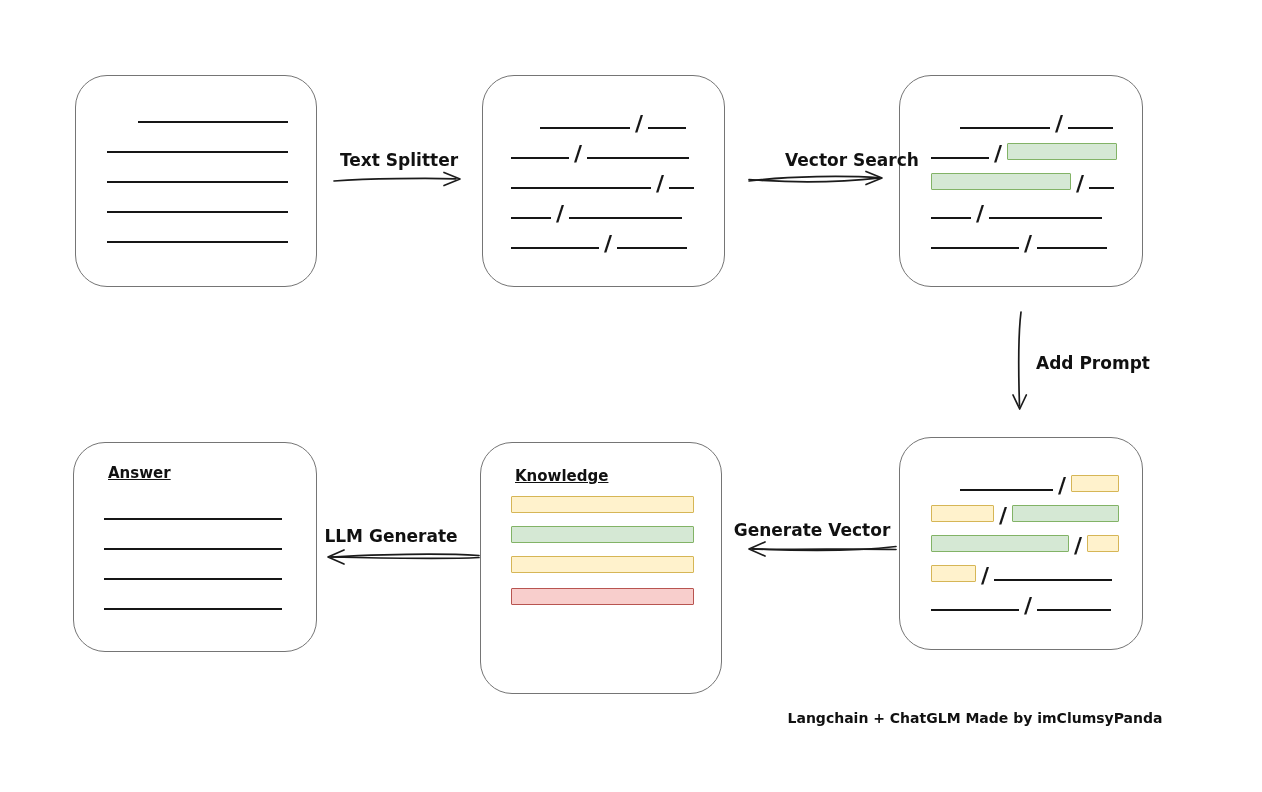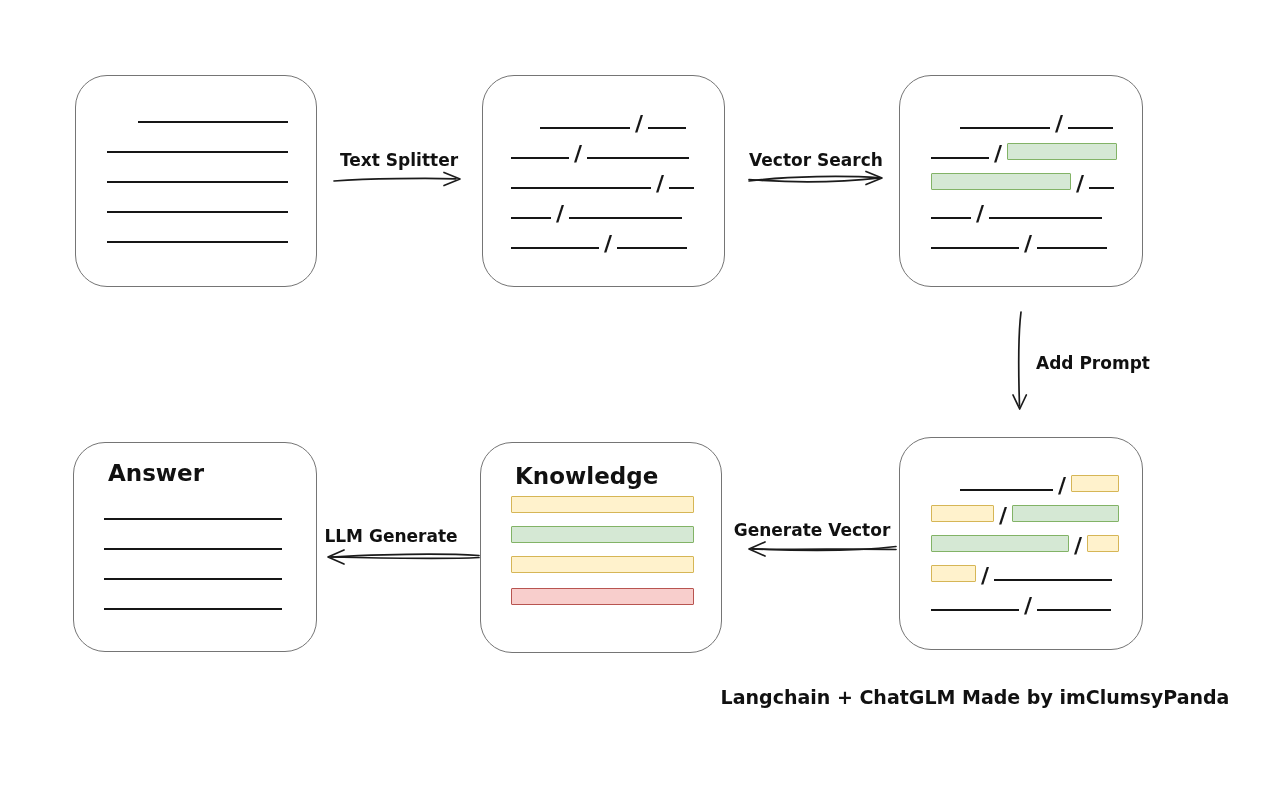--- a/index.html
+++ b/index.html
@@ -10,21 +10,21 @@
   }
   .arrow-layer{position:absolute;left:0;top:0;width:1262px;height:792px;pointer-events:none;}
   .node{
     position:absolute;background:#ffffff;border:1px solid #757575;border-radius:32px;
     box-sizing:border-box;
   }
   .node-document{left:75px;top:75px;width:242px;height:212px;}
   .node-split{left:482px;top:75px;width:243px;height:212px;}
   .node-matches{left:899px;top:75px;width:244px;height:212px;}
   .node-context{left:899px;top:437px;width:244px;height:213px;}
-  .node-prompt{left:480px;top:442px;width:242px;height:211px;}
+  .node-prompt{left:480px;top:442px;width:242px;height:252px;}
   .node-answer{left:73px;top:442px;width:244px;height:210px;}
 
   .rows{box-sizing:border-box;}
   .rows-document{padding:22px 0 0 31px;}
   .rows-split{padding:28px 0 0 28px;}
   .rows-matches{padding:28px 0 0 31px;}
   .rows-context{padding:28px 0 0 31px;}
   .rows-answer{margin-top:12px;}
 
   .seg-row{display:flex;align-items:flex-end;height:30px;}
@@ -32,42 +32,43 @@
   .seg-line{display:inline-block;height:0;border-bottom:2px solid #161616;margin-bottom:5px;}
   .seg-slash{
     display:inline-block;font-size:22px;font-weight:600;line-height:22px;
     margin:0 5px -1px 5px;color:#161616;
   }
   .seg-chunk{
     display:inline-block;height:17px;margin-bottom:4px;border:1px solid;
     box-sizing:border-box;border-radius:1px;
   }
 
-  .box-label{font-size:23px;font-weight:600;line-height:20px;color:#111;}
+  .box-label{font-size:15px;font-weight:600;line-height:20px;color:#111;text-decoration:underline;}
   .node-prompt .inner{padding:23px 0 0 30px;}
   .node-prompt .box-label{margin-left:4px;}
   .node-prompt .bar{
     width:183px;height:17px;border:1px solid;box-sizing:border-box;border-radius:1px;
     margin-top:10px;margin-bottom:3px;
   }
   .node-prompt .bar + .bar{margin-top:13px;}
   .node-prompt .box-label + .bar{margin-top:10px;}
   .node-prompt .section + .section{margin-top:15px;}
   .node-answer .inner{padding:20px 0 0 30px;}
   .node-answer .box-label{margin-left:4px;}
   .rows-answer .seg-row{height:30px;}
 
   .float-label{
     position:absolute;font-size:17px;font-weight:600;line-height:20px;color:#111;
     white-space:nowrap;
   }
   .lbl-center{transform:translateX(-50%);}
   .caption{
-    position:absolute;font-size:19px;font-weight:600;color:#111;white-space:nowrap;
+    position:absolute;font-size:14px;font-weight:600;color:#111;white-space:nowrap;
     transform:translateX(-50%);
+    margin-top:24px;
   }
 </style>
 </head>
 <body>
 
 <div class="canvas">
 
   <svg class="arrow-layer" viewBox="0 0 1262 792" fill="none" stroke="#1b1b1b" stroke-width="1.7" stroke-linecap="round" stroke-linejoin="round">
     <g>
       <path d="M334,181 C370,178.5 425,178 456,178.8"></path>
@@ -236,19 +237,19 @@
             <span class="seg-line" style="width: 178px;"></span>
           </div>
           <div class="seg-row">
             <span class="seg-line" style="width: 178px;"></span>
           </div>
         </div>
     </div>
   </div>
 
   <div class="float-label lbl-center" style="left:399px;top:150px;">Text Splitter</div>
-  <div class="float-label lbl-center" style="left:816px;top:150px;text-align:right;">Vector Search</div>
+  <div class="float-label lbl-center" style="left:852px;top:150px;text-align:right;">Vector Search</div>
   <div class="float-label" style="left:1036px;top:353px;">Add Prompt</div>
   <div class="float-label lbl-center" style="left:812px;top:520px;">Generate Vector</div>
   <div class="float-label lbl-center" style="left:391px;top:526px;">LLM Generate</div>
 
   <div class="caption" style="left:975px;top:686px;">Langchain + ChatGLM Made by imClumsyPanda</div>
 </div>
 
 </body></html>

